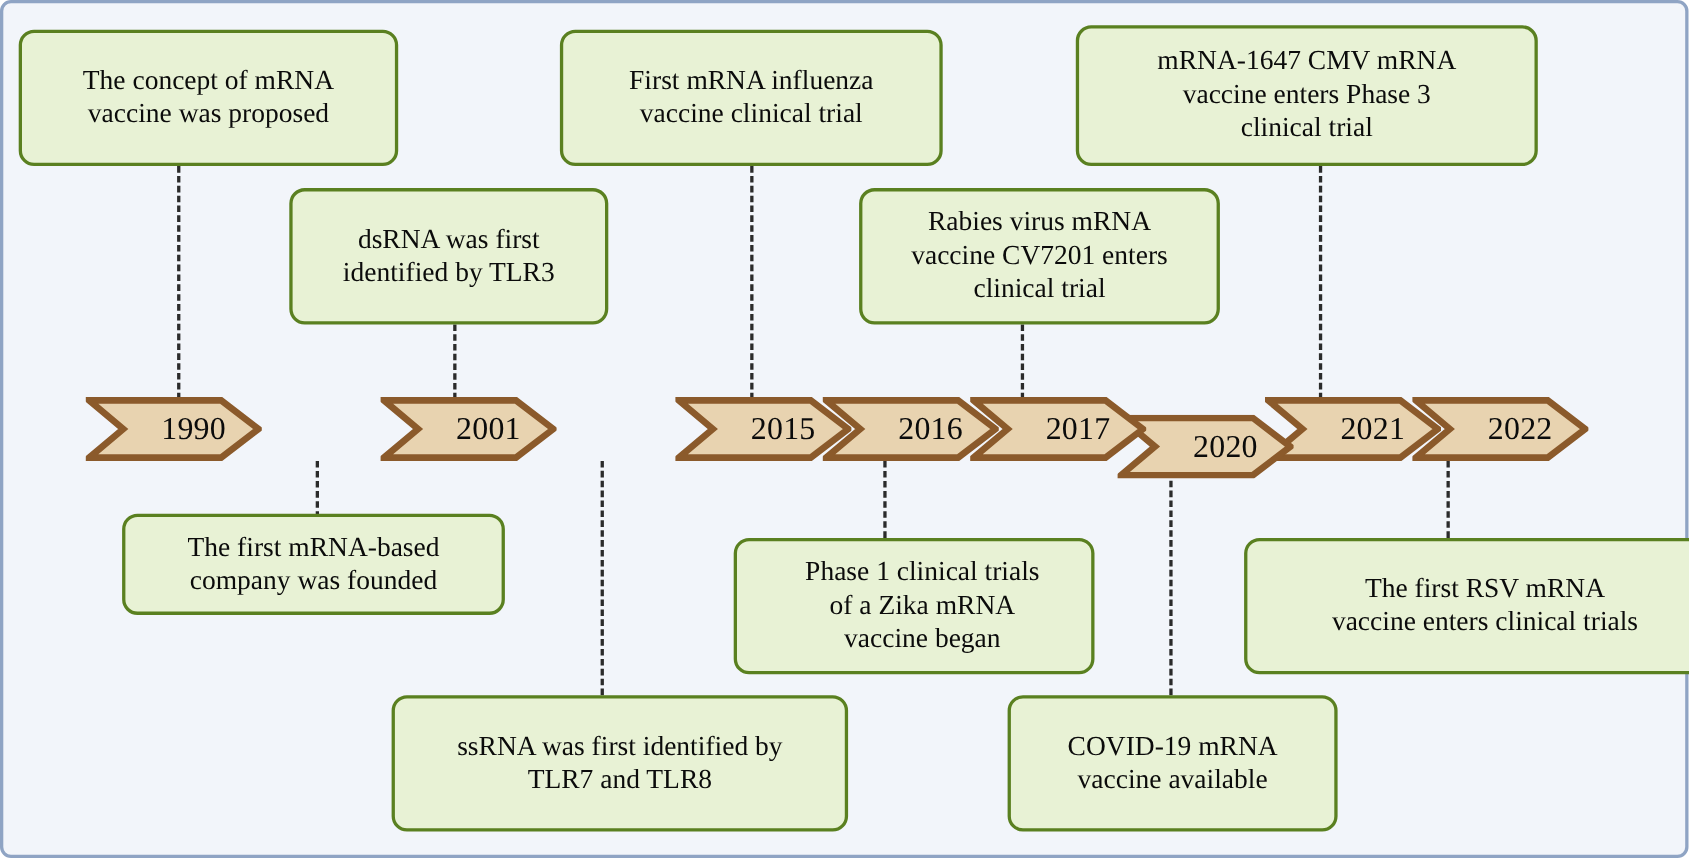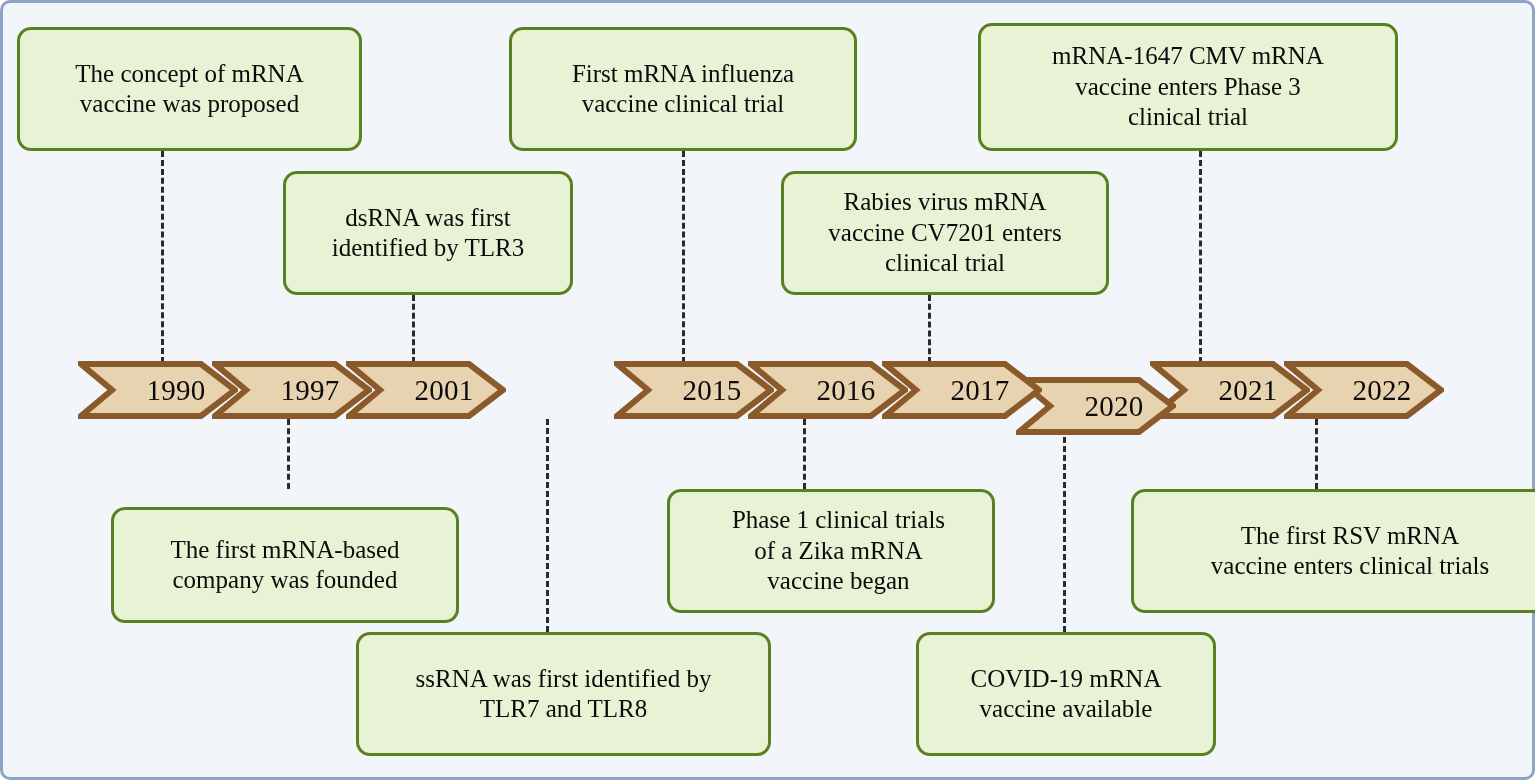--- a/index.html
+++ b/index.html
@@ -79,55 +79,49 @@
   <div class="connector" id="ca4" style="left: 1196px; top: 148px; height: 212px;"></div>
 
   <div class="connector" id="cb0" style="left: 284px; top: 416px; height: 70px;"></div>
   <div class="connector" id="cb1" style="left: 543px; top: 416px; height: 213px;"></div>
   <div class="connector" id="cb2" style="left: 800px; top: 416px; height: 70px;"></div>
   <div class="connector" id="cb3" style="left: 1060px; top: 416px; height: 213px;"></div>
   <div class="connector" id="cb4" style="left: 1312px; top: 416px; height: 70px;"></div>
 
   <div class="evt" id="ba0" style="left: 14px; top: 24px; width: 345px; height: 124px;">The concept of mRNA
 vaccine was proposed</div>
-  <div class="evt" id="ba1" style="left: 280px; top: 168px; width: 290px; height: 124px;">dsRNA was first
+  <div class="evt" id="ba1" style="left: 260px; top: 168px; width: 290px; height: 124px;">dsRNA was first
 identified by TLR3</div>
   <div class="evt" id="ba2" style="left: 506px; top: 24px; width: 348px; height: 124px;">First mRNA influenza
 vaccine clinical trial</div>
   <div class="evt" id="ba3" style="left: 778px; top: 168px; width: 328px; height: 124px;">Rabies virus mRNA
 vaccine CV7201 enters
 clinical trial</div>
   <div class="evt" id="ba4" style="left: 975px; top: 20px; width: 420px; height: 128px;">mRNA-1647 CMV mRNA
 vaccine enters Phase 3
 clinical trial</div>
 
-  <div class="evt" id="bb0" style="left: 108px; top: 504px; width: 348px; height: 116px;">The first mRNA-based
+  <div class="evt" id="bb0" style="left: 108px; top: 464px; width: 348px; height: 92px;">The first mRNA-based
 company was founded</div>
   <div class="evt" id="bb1" style="left: 353px; top: 629px; width: 415px; height: 124px;">ssRNA was first identified by
 TLR7 and TLR8</div>
   <div class="evt" id="bb2" style="left: 664px; top: 486px; width: 328px; height: 124px; padding-left: 27px;">Phase 1 clinical trials
 of a Zika mRNA
 vaccine began</div>
   <div class="evt" id="bb3" style="left: 913px; top: 629px; width: 300px; height: 124px;">COVID-19 mRNA
 vaccine available</div>
   <div class="evt" id="bb4" style="left: 1128px; top: 486px; width: 438px; height: 124px;">The first RSV mRNA
 vaccine enters clinical trials</div>
 
   <div id="timeline">
       <div class="chev" style="left: 0px; z-index: 10;">
         <svg viewBox="0 0 160 58">
           <path d="M 3 3 L 123 3 L 157 29 L 123 55 L 3 55 L 34 29 Z" fill="#E8D3B0" stroke="#8B5A2B" stroke-width="6" stroke-linejoin="miter"></path>
         </svg>
         <span class="yr">1990</span>
-      </div>
-      <div class="chev" style="left: 134px; z-index: 9;">
-        <svg viewBox="0 0 160 58">
-          <path d="M 3 3 L 123 3 L 157 29 L 123 55 L 3 55 L 34 29 Z" fill="#E8D3B0" stroke="#8B5A2B" stroke-width="6" stroke-linejoin="miter"></path>
-        </svg>
-        <span class="yr">1997</span>
       </div>
       <div class="chev" style="left: 268px; z-index: 8;">
         <svg viewBox="0 0 160 58">
           <path d="M 3 3 L 123 3 L 157 29 L 123 55 L 3 55 L 34 29 Z" fill="#E8D3B0" stroke="#8B5A2B" stroke-width="6" stroke-linejoin="miter"></path>
         </svg>
         <span class="yr">2001</span>
       </div>
       <div class="chev" style="left: 536px; z-index: 6;">
         <svg viewBox="0 0 160 58">
           <path d="M 3 3 L 123 3 L 157 29 L 123 55 L 3 55 L 34 29 Z" fill="#E8D3B0" stroke="#8B5A2B" stroke-width="6" stroke-linejoin="miter"></path>

